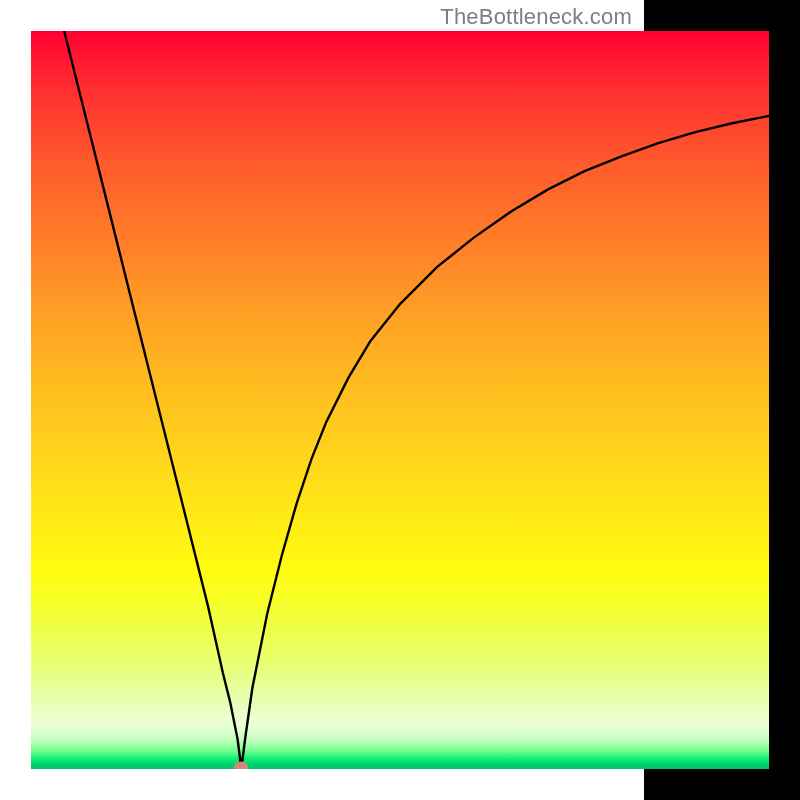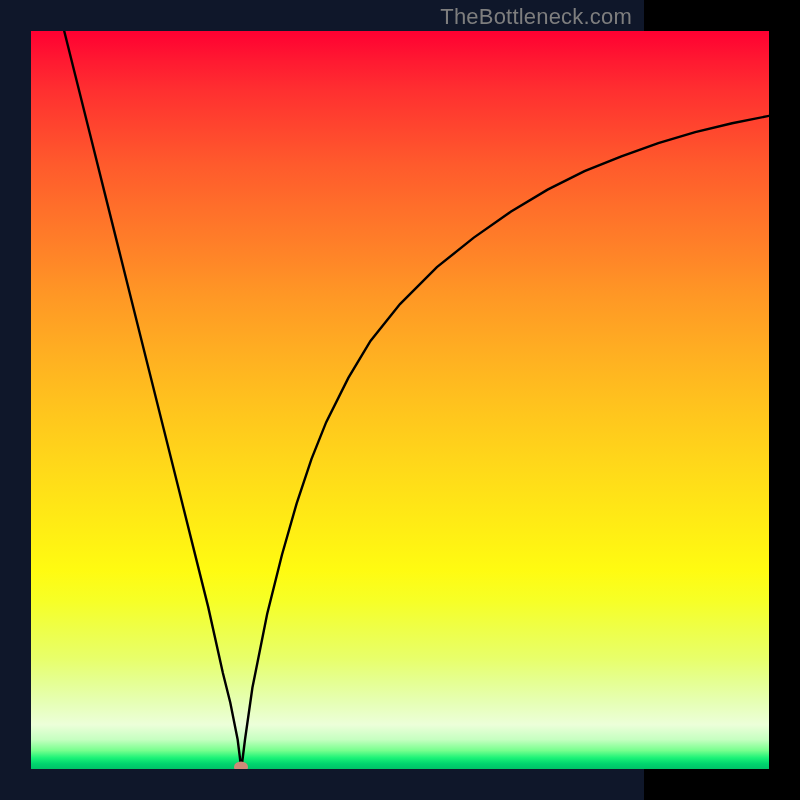--- a/index.html
+++ b/index.html
@@ -8,21 +8,21 @@
     width: 800px;
     height: 800px;
     background: #000;
     overflow: hidden;
     font-family: Arial, Helvetica, sans-serif;
   }
   .frame {
     position: relative;
     width: 644px;
     height: 800px;
-    background: #0f172a;
+    background: #ffffff;
   }
   .watermark {
     position: absolute;
     top: 4px;
     right: 12px;
     color: #7e7e7e;
     font-size: 22px;
     font-weight: 500;
     letter-spacing: 0.2px;
     z-index: 4;

